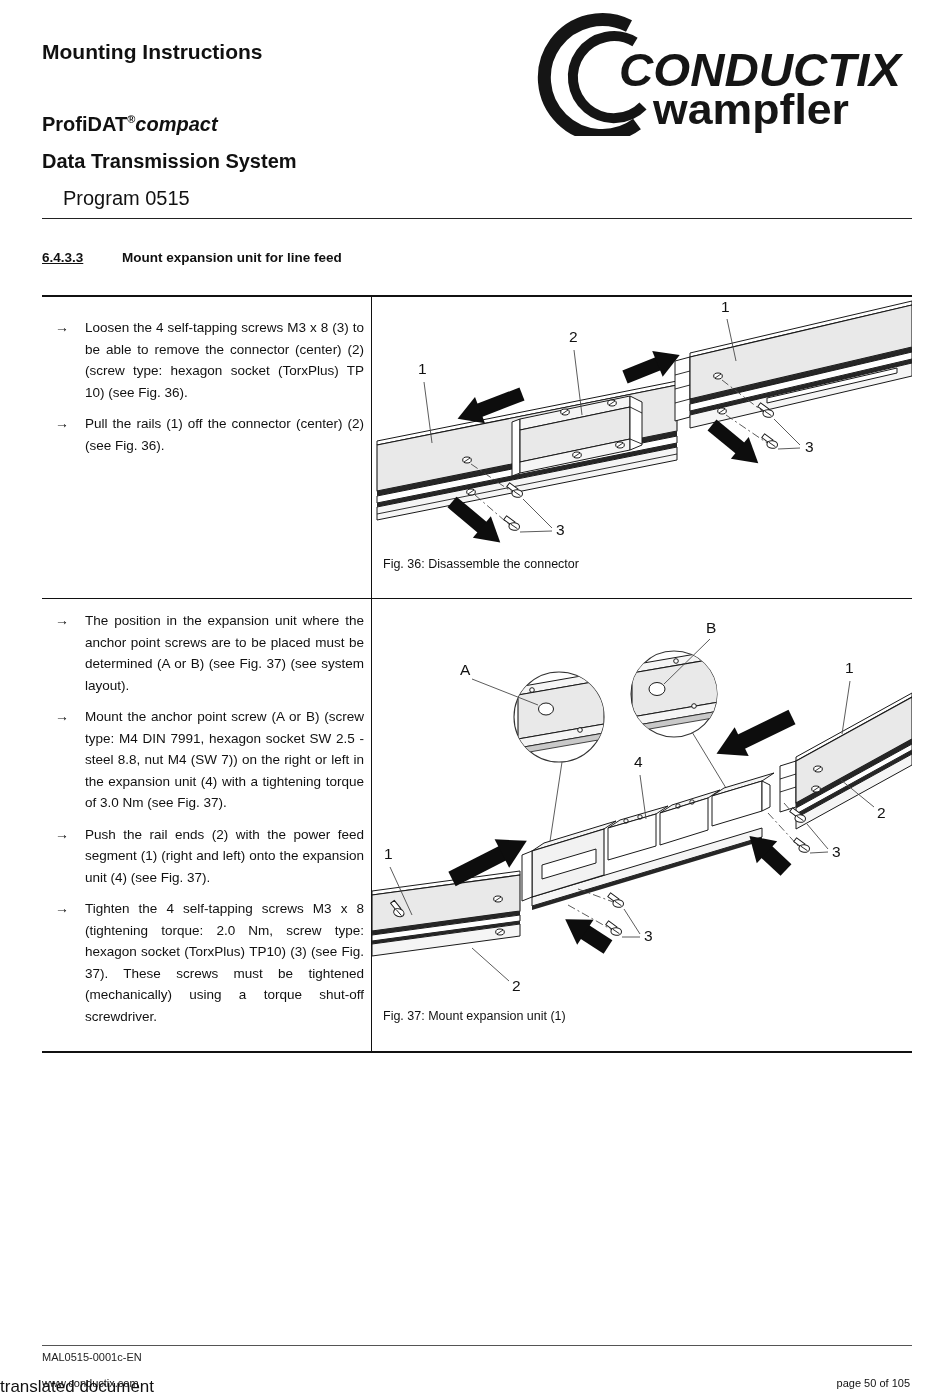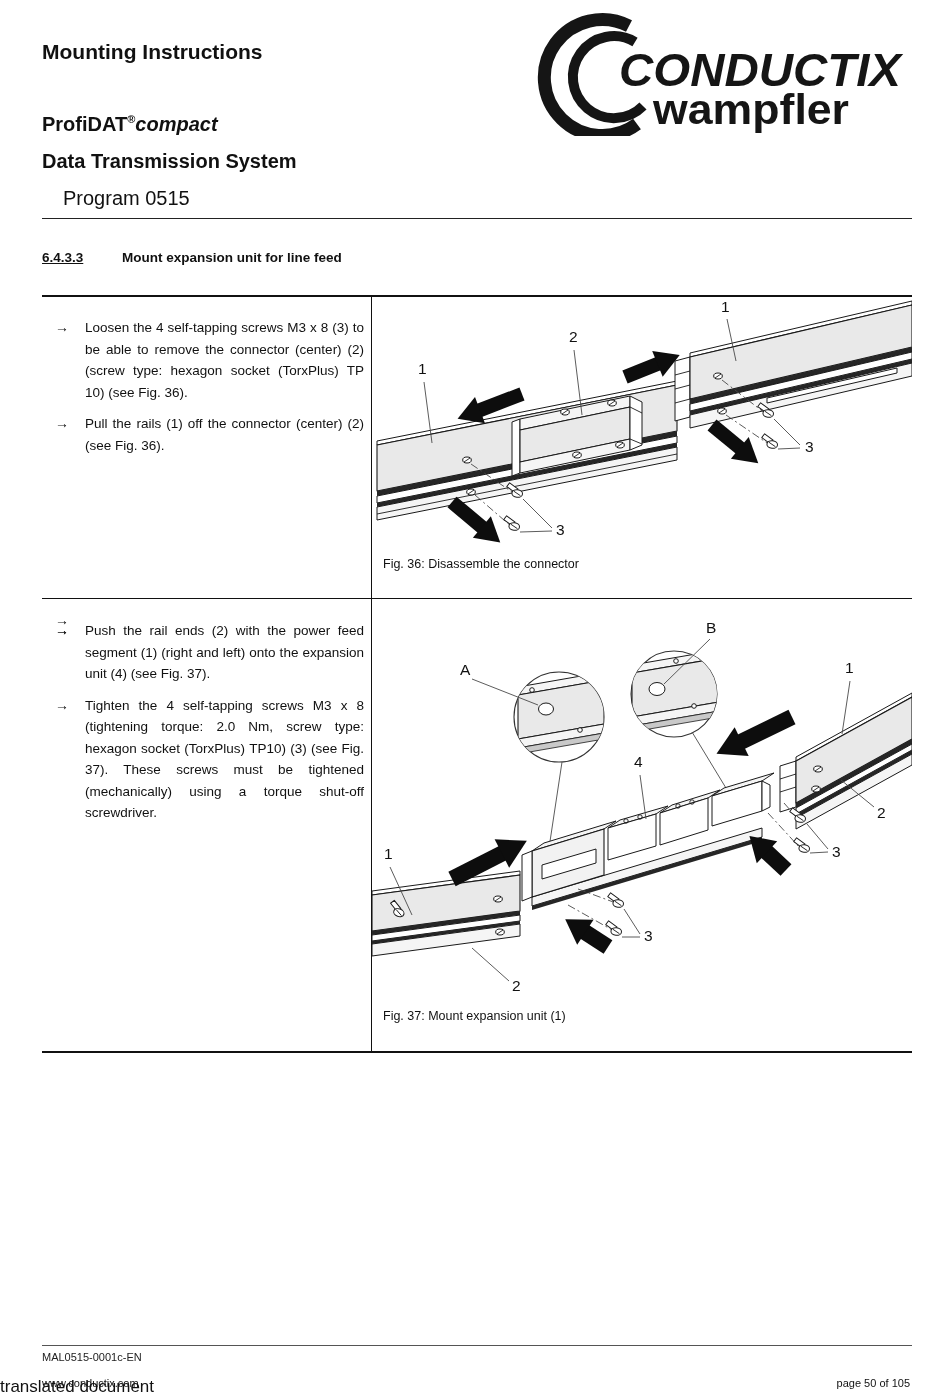--- a/index.html
+++ b/index.html
@@ -187,23 +187,25 @@
           <text class="lbl" x="433" y="155">3</text>
         </svg>
         <div class="figcap cap36">Fig. 36: Disassemble the connector</div>
       </div>
     </div>
 
     <div class="trow trow2">
       <div class="cell-l steps2">
         <div class="step">
           <span class="mk">→</span>
-        </div>
-        <div class="step">
-          <span class="mk">→</span>
+          <span>The position in the expansion unit where the anchor point screws are to be placed must be determined (A or B) (see Fig. 37) (see system layout).</span>
+        </div>
+        <div class="step">
+          <span class="mk">→</span>
+          <span>Mount the anchor point screw (A or B) (screw type: M4 DIN 7991, hexagon socket SW 2.5 - steel 8.8, nut M4 (SW 7)) on the right or left in the expansion unit (4) with a tightening torque of 3.0 Nm (see Fig. 37).</span>
         </div>
         <div class="step">
           <span class="mk">→</span>
           <span>Push the rail ends (2) with the power feed segment (1) (right and left) onto the expansion unit (4) (see Fig. 37).</span>
         </div>
         <div class="step">
           <span class="mk">→</span>
           <span>Tighten the 4 self-tapping screws M3 x 8 (tightening torque: 2.0 Nm, screw type: hexagon socket (TorxPlus) TP10) (3) (see Fig. 37). These screws must be tightened (mechanically) using a torque shut-off screwdriver.</span>
         </div>
       </div>

